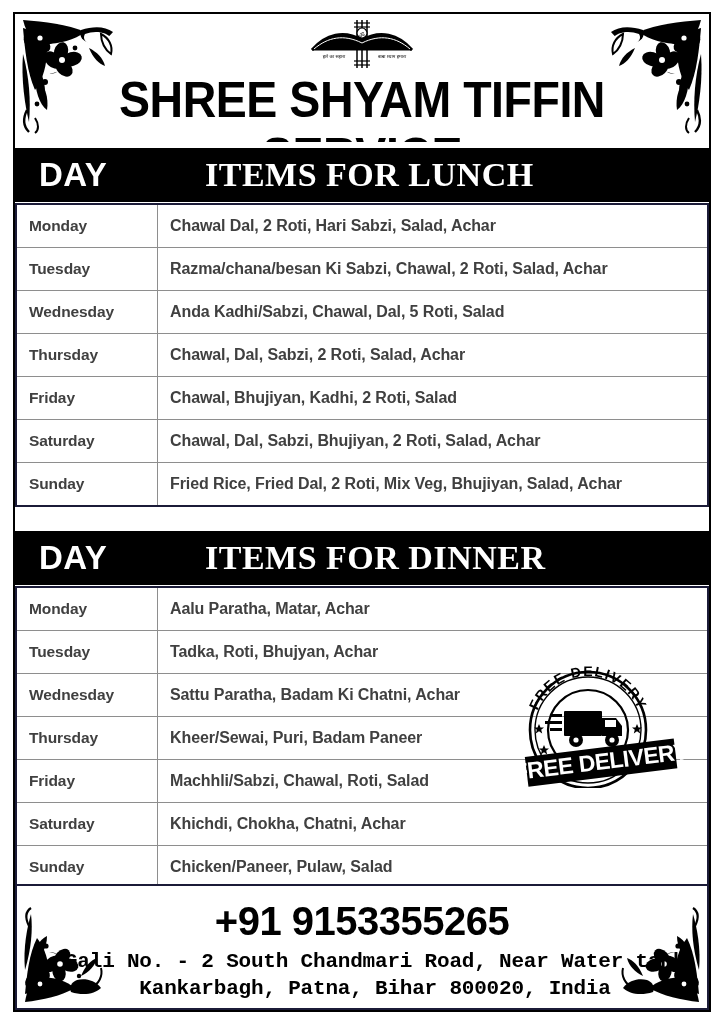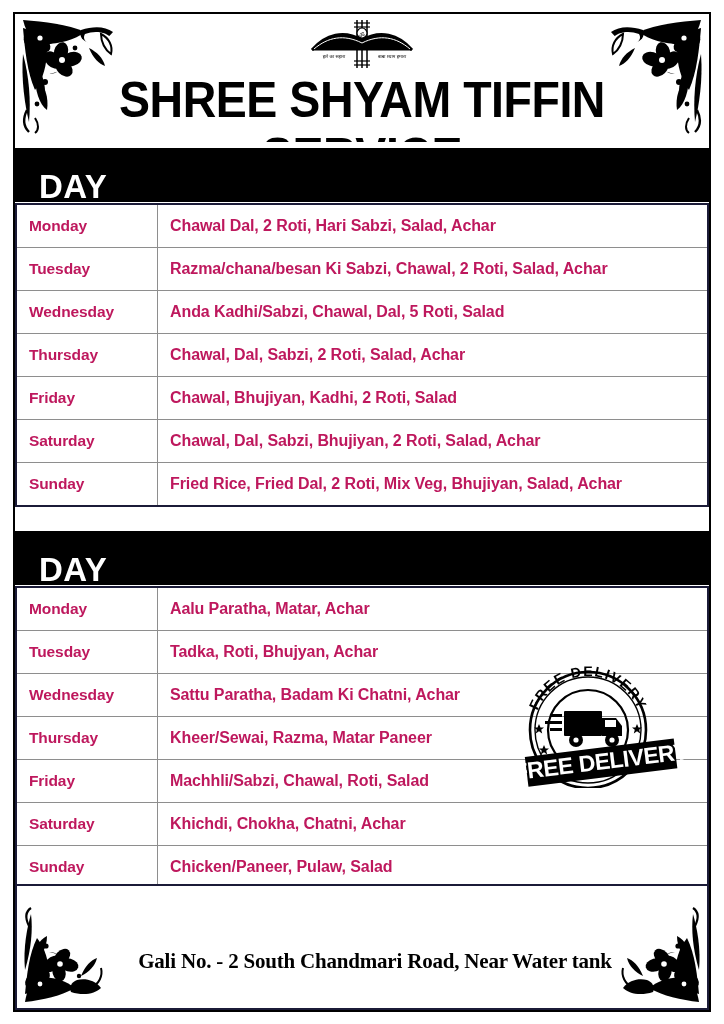--- a/index.html
+++ b/index.html
@@ -90,21 +90,20 @@
   }
   .band .band-day {
     position: absolute;
     left: 24px;
     top: 50%;
     transform: translateY(-50%);
     font-family: "Liberation Sans", sans-serif;
     font-weight: 700;
     font-size: 33px;
     letter-spacing: 0.5px;
-    margin-top: 12px;
   }
   .band .band-meal {
     position: absolute;
     left: 190px;
     top: 50%;
     transform: translateY(-50%);
     font-family: "Liberation Serif", serif;
     font-weight: 700;
     font-size: 34px;
     letter-spacing: 0.5px;
@@ -118,21 +117,21 @@
     width: 694px;
     border-collapse: collapse;
     table-layout: fixed;
     background: #ffffff;
   }
   .menu-table td {
     border: 1px solid #8e8e8e;
     height: 42px;
     padding: 0 0 0 12px;
     vertical-align: middle;
-    color: #be185d;
+    color: #404040;
     font-family: "Liberation Sans", sans-serif;
     font-weight: 700;
     font-size: 16px;
     letter-spacing: -0.1px;
     white-space: nowrap;
     overflow: hidden;
   }
   .menu-table td.day-cell {
     width: 128px;
     font-size: 15.5px;
@@ -177,21 +176,21 @@
     font-size: 40px;
     line-height: 46px;
     color: #000000;
     letter-spacing: -0.5px;
   }
   .addr {
     position: absolute;
     left: 0; right: 0;
     top: 62px;
     text-align: center;
-    font-family: Liberation Serif, serif;
+    font-family: Liberation Mono, monospace;
     font-weight: 700;
     font-size: 21px;
     line-height: 27px;
     color: #000000;
     letter-spacing: -0.2px;
     padding-left: 26px;
   }
   .orn-f {
     position: absolute;
     width: 88px;
@@ -311,20 +310,21 @@
         <text x="32" y="40" font-family="'Liberation Sans',sans-serif" font-size="4.6" fill="#000" text-anchor="middle">हारे का सहारा</text>
         <text x="90" y="40" font-family="'Liberation Sans',sans-serif" font-size="4.6" fill="#000" text-anchor="middle">बाबा श्याम हमारा</text>
       </svg>
     </div>
 
     <div class="poster-title">SHREE SHYAM TIFFIN SERVICE</div>
   </div>
 
   <div class="band" style="top:148px;">
     <span class="band-day">DAY</span>
+    <span class="band-meal">ITEMS FOR LUNCH</span>
   </div>
 
   <table class="menu-table" style="top:203px;">
     <tbody>
       <tr>
         <td class="day-cell">Monday</td>
         <td class="item-cell">Chawal Dal, 2 Roti, Hari Sabzi, Salad, Achar</td>
       </tr>
       <tr>
         <td class="day-cell">Tuesday</td>
@@ -348,39 +348,40 @@
       </tr>
       <tr>
         <td class="day-cell">Sunday</td>
         <td class="item-cell">Fried Rice, Fried Dal, 2 Roti, Mix Veg, Bhujiyan, Salad, Achar</td>
       </tr>
     </tbody>
   </table>
 
   <div class="band" style="top:531px;">
     <span class="band-day">DAY</span>
+    <span class="band-meal">ITEMS FOR DINNER</span>
   </div>
 
   <table class="menu-table" style="top:586px;">
     <tbody>
       <tr>
         <td class="day-cell">Monday</td>
         <td class="item-cell">Aalu Paratha, Matar, Achar</td>
       </tr>
       <tr>
         <td class="day-cell">Tuesday</td>
         <td class="item-cell">Tadka, Roti, Bhujyan, Achar</td>
       </tr>
       <tr>
         <td class="day-cell">Wednesday</td>
         <td class="item-cell">Sattu Paratha, Badam Ki Chatni, Achar</td>
       </tr>
       <tr>
         <td class="day-cell">Thursday</td>
-        <td class="item-cell">Kheer/Sewai, Razma, Matar Paneer</td>
+        <td class="item-cell">Kheer/Sewai, Puri, Badam Paneer</td>
       </tr>
       <tr>
         <td class="day-cell">Friday</td>
         <td class="item-cell">Machhli/Sabzi, Chawal, Roti, Salad</td>
       </tr>
       <tr>
         <td class="day-cell">Saturday</td>
         <td class="item-cell">Khichdi, Chokha, Chatni, Achar</td>
       </tr>
       <tr>
@@ -490,18 +491,20 @@
           <path d="M6 36 C12 56 14 76 12 92 C8 78 4 58 6 36 Z"></path>
           <path d="M30 54 C42 52 50 46 52 38 C46 48 38 54 30 54 Z"></path>
           <circle cx="27" cy="60" r="2.6"></circle>
           <path d="M62 30 C70 34 76 40 78 48 C72 46 66 40 62 30 Z"></path>
           <path d="M10 80 C6 88 6 94 12 98" fill="none" stroke="#000" stroke-width="2.2"></path>
           <path d="M72 18 C80 22 84 30 82 38" fill="none" stroke="#000" stroke-width="2"></path>
         </g>
       </svg>
     </div>
 
+    <div class="phone">+91 9153355265</div>
     <div class="addr">
       <div>Gali No. - 2 South Chandmari Road, Near Water tank</div>
+      <div>Kankarbagh, Patna, Bihar 800020, India</div>
     </div>
   </div>
 
 </div>
 
 </body></html>

